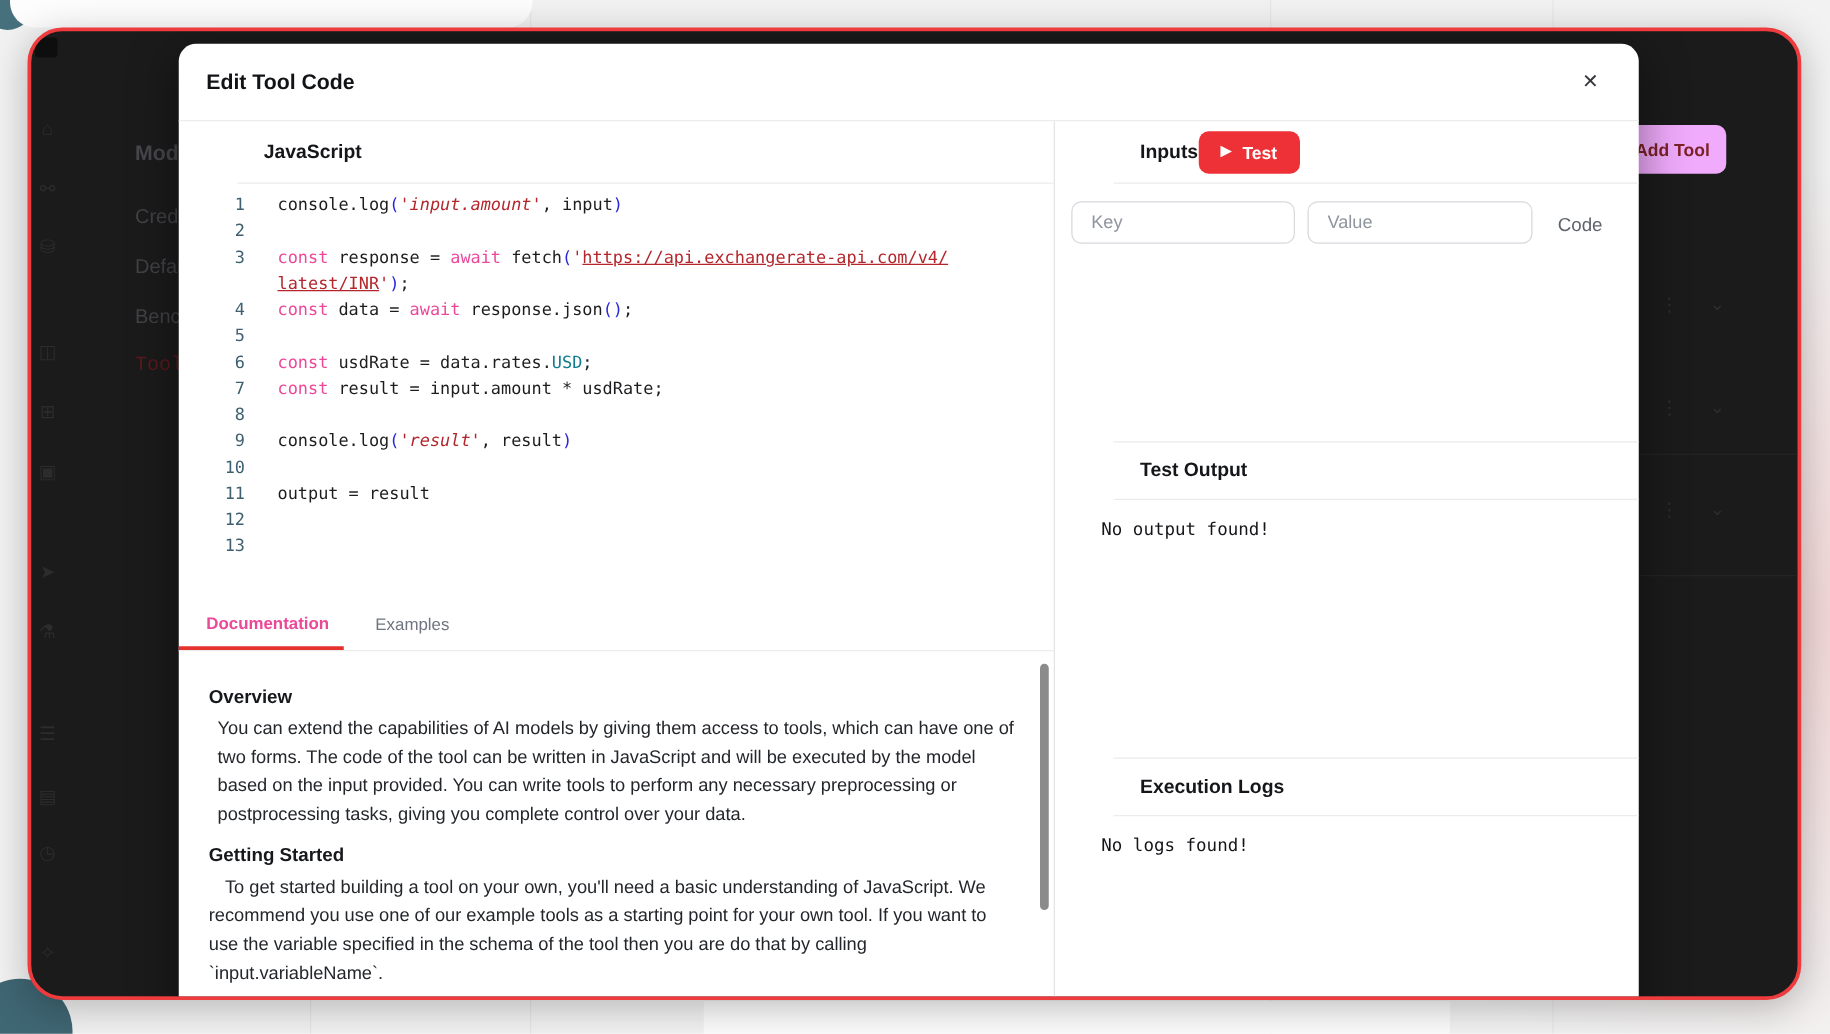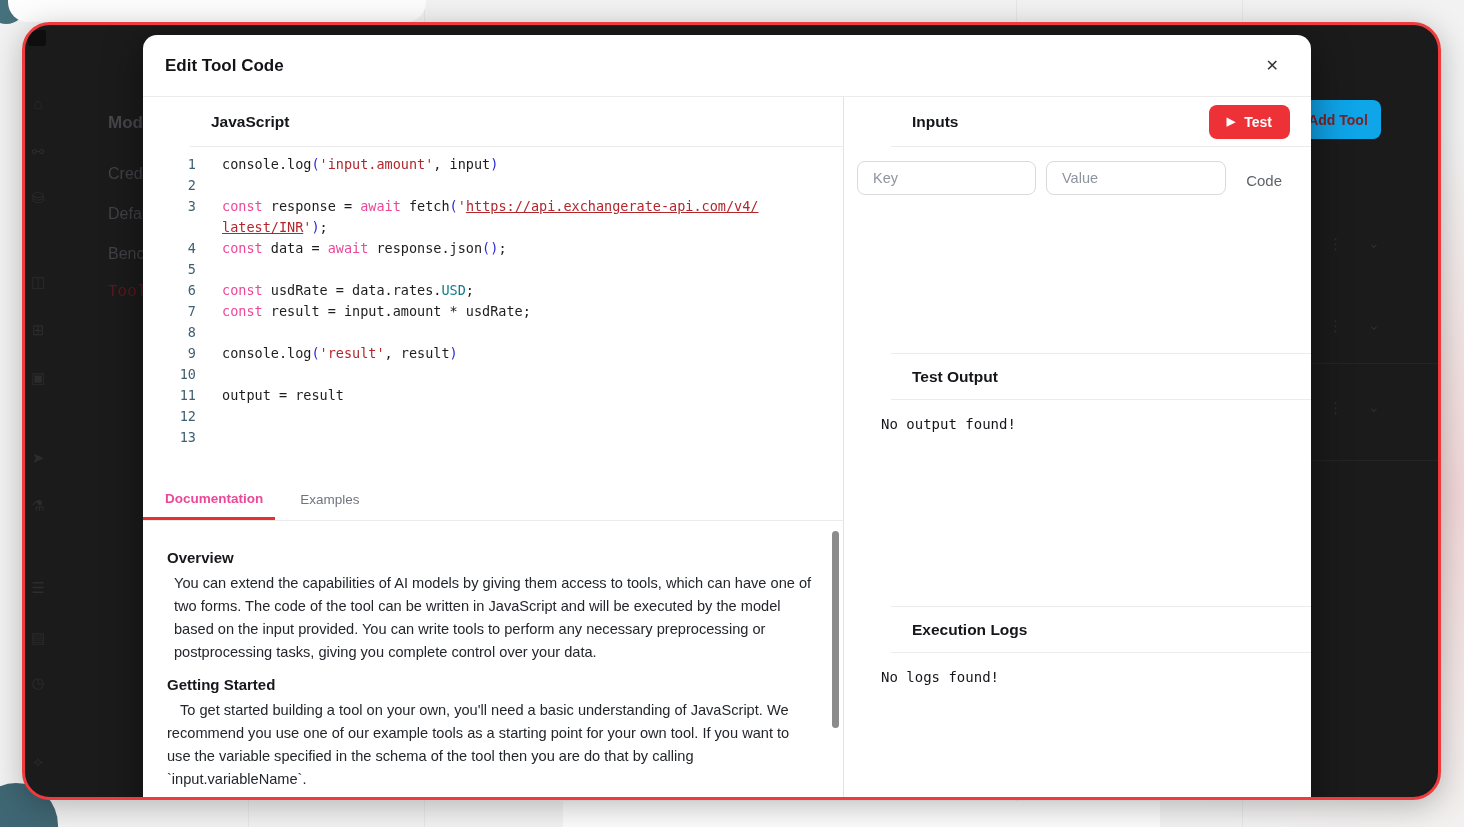--- a/index.html
+++ b/index.html
@@ -18,51 +18,51 @@
 
   
   .app-window { position:absolute; left:22px; top:22px; width:1419px; height:778px;
     border:3px solid #ee3b3d; border-radius:28px; background:#1b1b1c; overflow:hidden;
     box-shadow:0 6px 30px rgba(0,0,0,.25); }
   .app-logo { position:absolute; left:3px; top:5px; width:18px; height:16px; background:#0e0e0f; border-radius:3px; }
   .rail-icon { position:absolute; left:2px; width:22px; text-align:center; font-size:15px; color:#2c2c2e; line-height:18px; }
   .bg-nav-item { position:absolute; left:83px; font-size:16px; color:#424247; white-space:nowrap; }
   .bg-nav-item.head { font-weight:bold; font-size:17px; color:#47474c; }
   .bg-nav-item.active { color:#5d191d; }
-  .bg-add-tool { position:absolute; left:1270px; top:75px; width:86px; height:39px; background:#0ea5e9;
+  .bg-add-tool { position:absolute; left:1270px; top:75px; width:86px; height:39px; background:#f0abfc;
     border:none; border-radius:8px; color:#7c2125; font-weight:bold; font-size:14px; font-family:inherit; }
   .bg-kebab { position:absolute; font-size:15px; color:#2e2e31; letter-spacing:0; }
   .bg-chevron { position:absolute; font-size:14px; color:#2e2e31; }
   .bg-sep { position:absolute; left:1286px; right:0; height:1px; background:#242427; }
 
   
   .modal { position:absolute; left:118px; top:10px; width:1168px; height:800px; background:#ffffff;
     border-radius:14px 14px 0 0; box-shadow:0 8px 40px rgba(0,0,0,.45); display:flex; flex-direction:column; }
   .modal-header { height:62px; flex:0 0 62px; border-bottom:1px solid #ececec; display:flex; align-items:center;
     justify-content:space-between; padding:0 28px 0 22px; }
   .modal-title { font-size:17px; font-weight:bold; color:#121316; }
   .modal-close { border:none; background:none; font-size:16px; color:#36373b; cursor:pointer; line-height:1; padding:4px; }
   .modal-body { flex:1; display:flex; min-height:0; }
   .col-left { width:701px; flex:0 0 701px; border-right:1px solid #e3e3e5; display:flex; flex-direction:column; min-height:0; }
   .col-right { flex:1; display:flex; flex-direction:column; min-height:0; }
 
   .sec-head { height:50px; flex:0 0 50px; border-bottom:1px solid #ececec; display:flex; align-items:center;
     padding:0 21px; font-size:15.5px; font-weight:bold; color:#15161a;margin-left:47px; }
-  .sec-head.between { justify-content:space-between; }
+  .sec-head.between { }
   .sec-head.topline { border-top:1px solid #ececec; height:47px; flex:0 0 47px; }
 
   
   .code-area { height:332px; flex:0 0 332px; overflow:hidden; padding-top:7px;
     font-family:"DejaVu Sans Mono", monospace; font-size:13.5px; line-height:21px; }
   .crow { display:flex; }
   .ln { width:53px; flex:0 0 53px; text-align:right; color:#3f6070; user-select:none; }
   .cd { padding-left:26px; white-space:pre; color:#1d1d1f; }
   .kw { color:#ec4899; }
   .pn { color:#2a27d8; }
-  .str { color:#b3262c; }
+  .str { color:#b3262c;font-style:italic; }
   .url { color:#b3262c; text-decoration:underline; }
   .prop { color:#0e7c8c; }
 
   
   .tabs { height:42px; flex:0 0 42px; border-bottom:1px solid #ececec; display:flex; align-items:stretch; }
   .tab { display:flex; align-items:center; padding:0 25px; font-size:13.5px; color:#6f7580; cursor:pointer; }
   .tab.active { color:#ec4899; font-weight:bold; border-bottom:3px solid #e5322f; padding:0 12px 0 22px; }
 
   
   .docs { flex:1; position:relative; overflow:hidden; padding:16px 30px 0 24px; }

